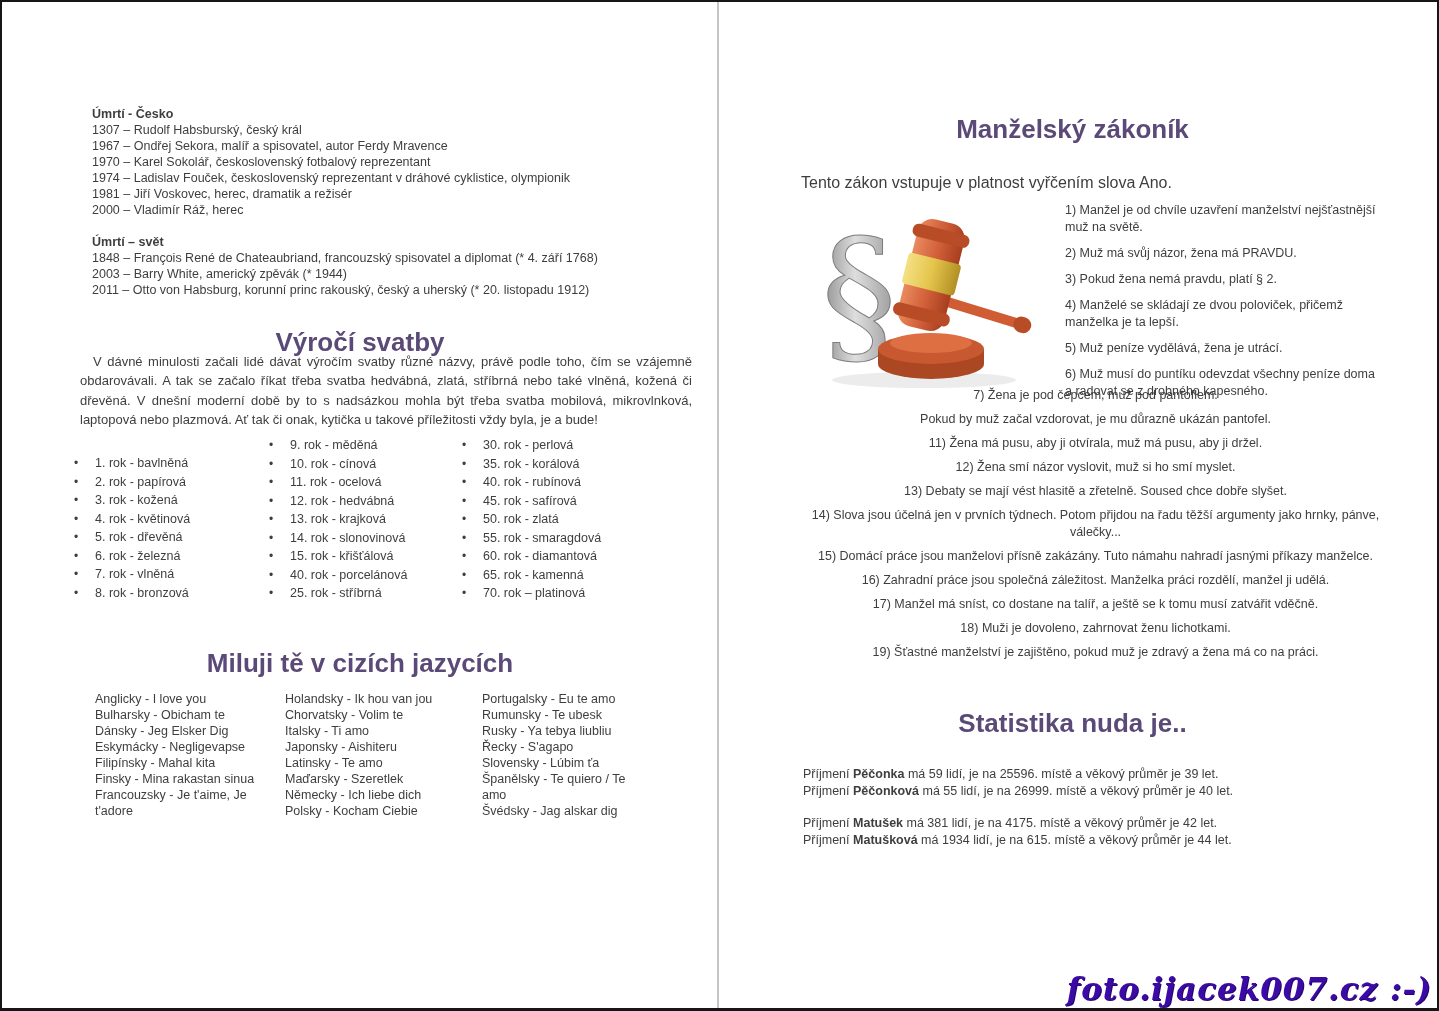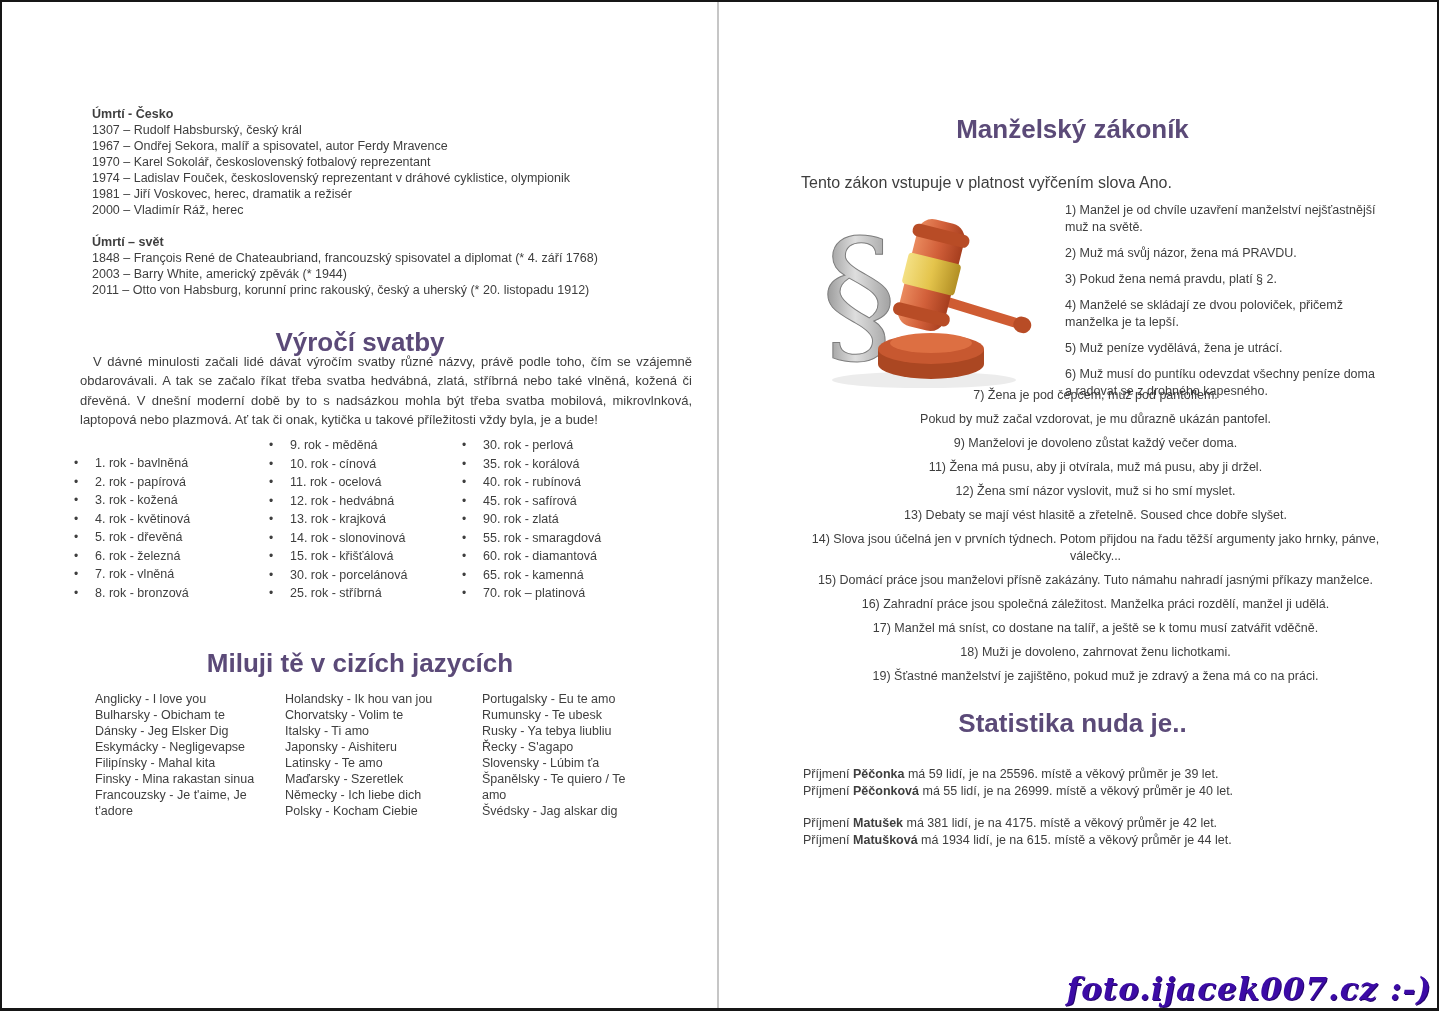--- a/index.html
+++ b/index.html
@@ -88,29 +88,29 @@
         <div class="ann-item">8. rok - bronzová</div>
       </div>
     <div class="ann-col abs" style="left:258px;top:434px;width:200px;">
         <div class="ann-item">9. rok - měděná</div>
         <div class="ann-item">10. rok - cínová</div>
         <div class="ann-item">11. rok - ocelová</div>
         <div class="ann-item">12. rok - hedvábná</div>
         <div class="ann-item">13. rok - krajková</div>
         <div class="ann-item">14. rok - slonovinová</div>
         <div class="ann-item">15. rok - křišťálová</div>
-        <div class="ann-item">30. rok - porcelánová</div>
+        <div class="ann-item">40. rok - porcelánová</div>
         <div class="ann-item">25. rok - stříbrná</div>
       </div>
     <div class="ann-col abs" style="left:451px;top:434px;width:200px;">
         <div class="ann-item">30. rok - perlová</div>
         <div class="ann-item">35. rok - korálová</div>
         <div class="ann-item">40. rok - rubínová</div>
         <div class="ann-item">45. rok - safírová</div>
-        <div class="ann-item">90. rok - zlatá</div>
+        <div class="ann-item">50. rok - zlatá</div>
         <div class="ann-item">55. rok - smaragdová</div>
         <div class="ann-item">60. rok - diamantová</div>
         <div class="ann-item">65. rok - kamenná</div>
         <div class="ann-item">70. rok – platinová</div>
       </div>
 
     <h2 class="doc-heading abs" style="left:48px;top:650px;width:620px;">Miluji tě v cizích jazycích</h2>
 
     <div class="lang-col abs" style="left:93px;top:689px;width:182px;">
         <div class="lang-line">Anglicky - I love you</div>
@@ -196,21 +196,20 @@
         <div class="law-item">2) Muž má svůj názor, žena má PRAVDU.</div>
         <div class="law-item">3) Pokud žena nemá pravdu, platí § 2.</div>
         <div class="law-item">4) Manželé se skládají ze dvou poloviček, přičemž manželka je ta lepší.</div>
         <div class="law-item">5) Muž peníze vydělává, žena je utrácí.</div>
         <div class="law-item">6) Muž musí do puntíku odevzdat všechny peníze doma a radovat se z drobného kapesného.</div>
       </div>
 
     <div class="abs law-full" style="left:84px;top:381px;width:585px;">
         <div class="law-item">7) Žena je pod čepcem, muž pod pantoflem.</div>
         <div class="law-item">Pokud by muž začal vzdorovat, je mu důrazně ukázán pantofel.</div>
-        <div class="law-item">9) Manželovi je dovoleno zůstat každý večer doma.</div>
         <div class="law-item">11) Žena má pusu, aby ji otvírala, muž má pusu, aby ji držel.</div>
         <div class="law-item">12) Žena smí názor vyslovit, muž si ho smí myslet.</div>
         <div class="law-item">13) Debaty se mají vést hlasitě a zřetelně. Soused chce dobře slyšet.</div>
         <div class="law-item">14) Slova jsou účelná jen v prvních týdnech. Potom přijdou na řadu těžší argumenty jako hrnky, pánve, válečky...</div>
         <div class="law-item">15) Domácí práce jsou manželovi přísně zakázány. Tuto námahu nahradí jasnými příkazy manželce.</div>
         <div class="law-item">16) Zahradní práce jsou společná záležitost. Manželka práci rozdělí, manžel ji udělá.</div>
         <div class="law-item">17) Manžel má sníst, co dostane na talíř, a ještě se k tomu musí zatvářit vděčně.</div>
         <div class="law-item">18) Muži je dovoleno, zahrnovat ženu lichotkami.</div>
         <div class="law-item">19) Šťastné manželství je zajištěno, pokud muž je zdravý a žena má co na práci.</div>
       </div>

